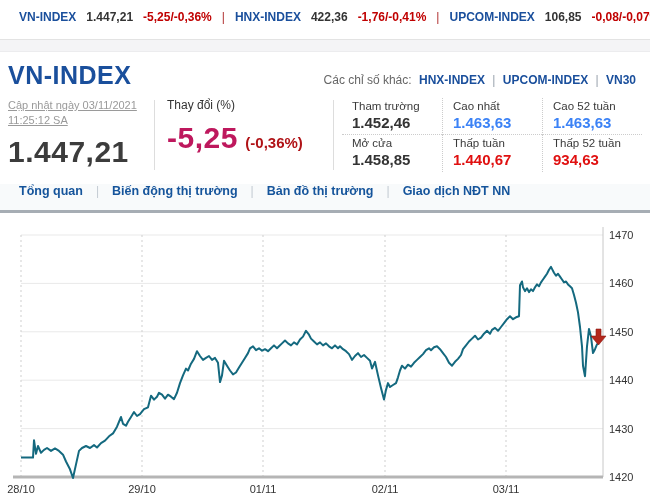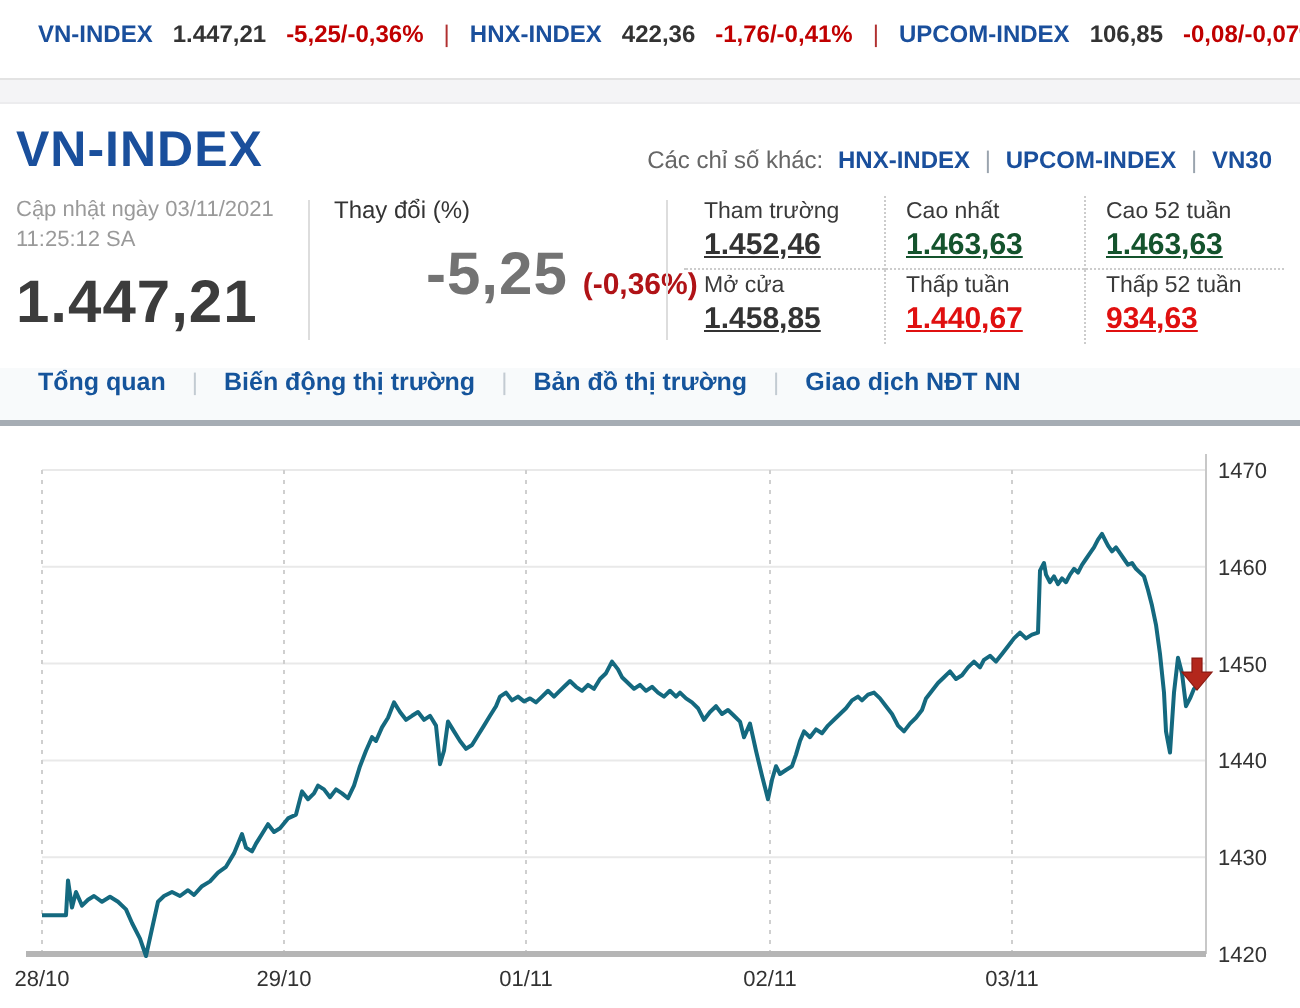--- a/index.html
+++ b/index.html
@@ -22,37 +22,37 @@
   .card-header { display:flex; justify-content:space-between; align-items:flex-end;
                  padding:8px 10px 4px 8px; height:42px; }
   .page-title { font-size:25px; font-weight:bold; color:#1a4f9c; letter-spacing:0.5px; }
   .other-idx { font-size:12px; color:#666; padding-bottom:3px; }
   .other-idx a { color:#1a4f9c; font-weight:bold; text-decoration:none; margin:0 4px; }
   .other-idx .pipe { color:#9aa4ae; }
 
   
   .summary { display:flex; padding:4px 8px 6px 8px; height:84px; }
   .sum-col1 { width:146px; }
-  .upd { color:#9a9a9a; font-size:11px; line-height:1.35; }
+  .upd { color:#9a9a9a; font-size:11px; line-height:1.35;text-decoration:underline; }
   .last-price { font-size:30px; font-weight:bold; color:#3c3c3c; margin-top:7px; letter-spacing:0.5px; }
   .vdiv { border-left:1px solid #ddd; margin:2px 0; }
   .sum-col2 { width:178px; padding-left:12px; }
   .chg-label { color:#333; font-size:12px; }
   .chg-row { margin-top:9px; white-space:nowrap; }
-  .chg-main { font-size:30px; font-weight:bold; color:#737373; letter-spacing:0.5px;margin-left:46px; }
+  .chg-main { font-size:30px; font-weight:bold; color:#be185d; letter-spacing:0.5px; }
   .chg-pct  { font-size:15px; font-weight:bold; color:#b01317; margin-left:3px; }
   .sgrid { flex:1; display:grid; grid-template-columns:1fr 1fr 1fr; grid-template-rows:1fr 1fr;
            margin-left:8px; }
   .scell { padding:2px 4px 2px 10px; }
   .scell.r1 { border-bottom:1px dotted #ccc; }
   .scell.c2, .scell.c3 { border-left:1px dotted #ccc; }
   .s-label { font-size:11.5px; color:#3a3a3a; }
-  .s-value { font-size:15px; font-weight:bold; margin-top:2px;text-decoration:underline; }
+  .s-value { font-size:15px; font-weight:bold; margin-top:2px; }
   .tone-flat { color:#333; }
-  .tone-up   { color:#14532d; }
+  .tone-up   { color:#3b82f6; }
   .tone-down { color:#e01010; }
 
   
   .tabs { margin-top:6px; height:29px; display:flex; align-items:flex-start;
           background:#f8fafb; border-bottom:3px solid #a6adb4; padding-left:6px; }
   .tab { font-size:12.5px; font-weight:bold; color:#15549b; padding:0 13px; cursor:pointer; }
   .tab-sep { color:#c3cbd2; font-size:12px; }
 
   
   .chart-wrap { width:650px; height:290px; }

